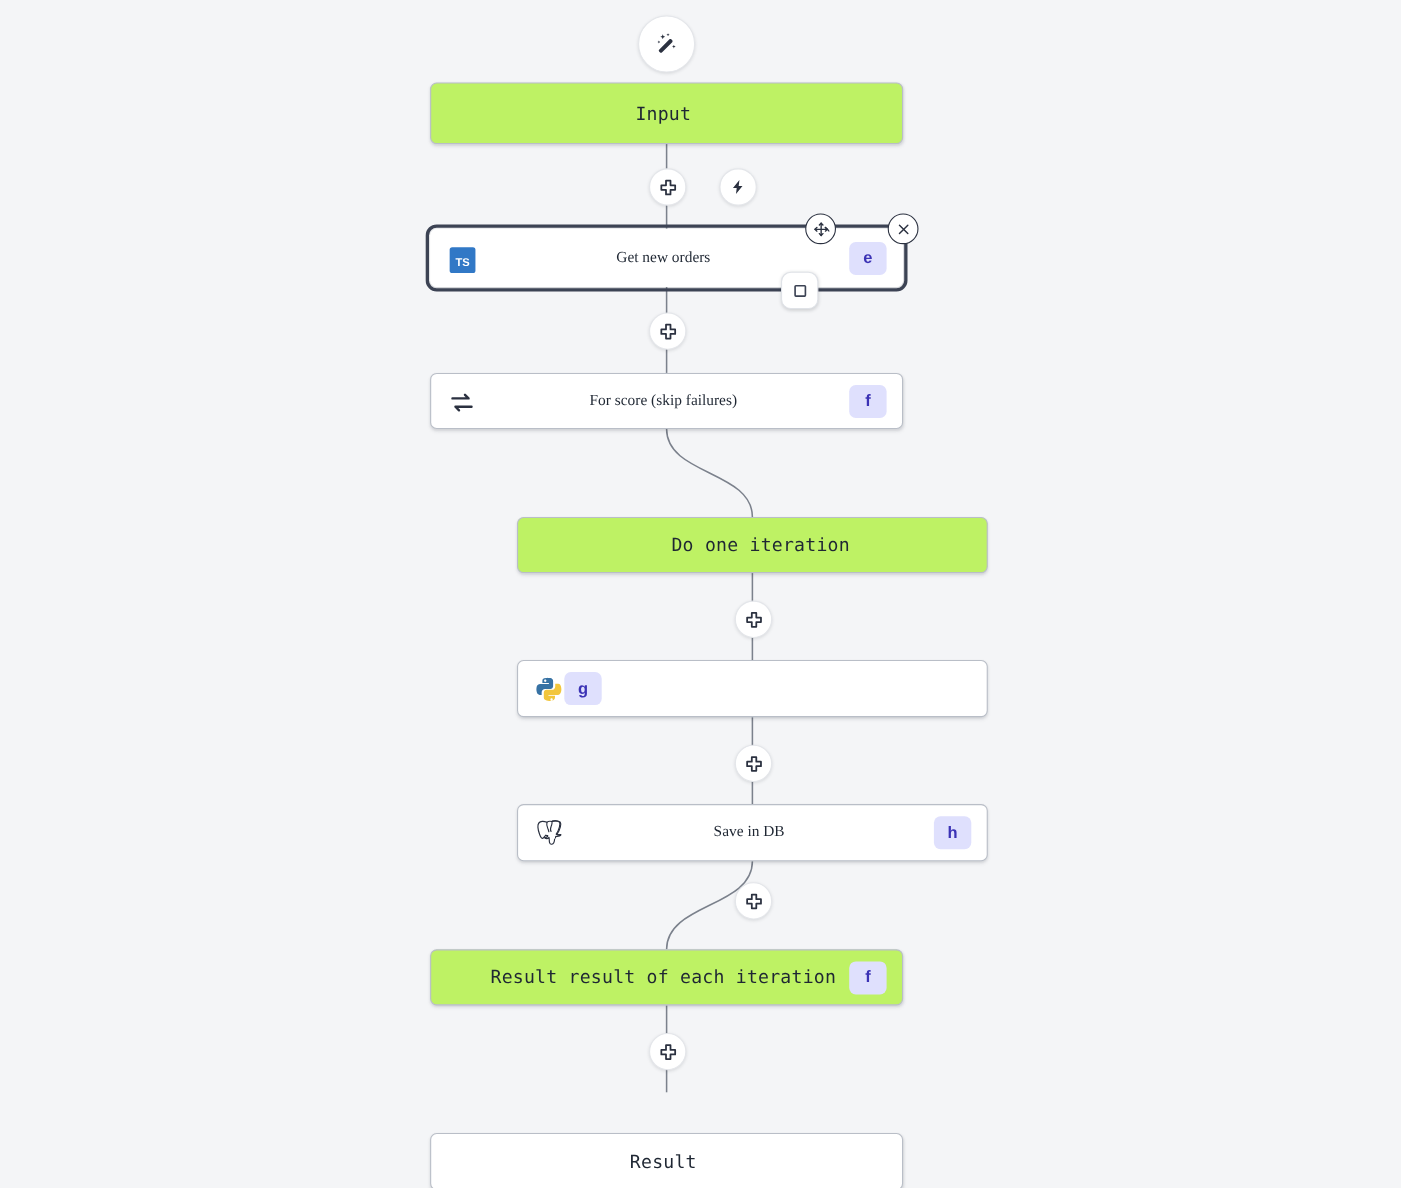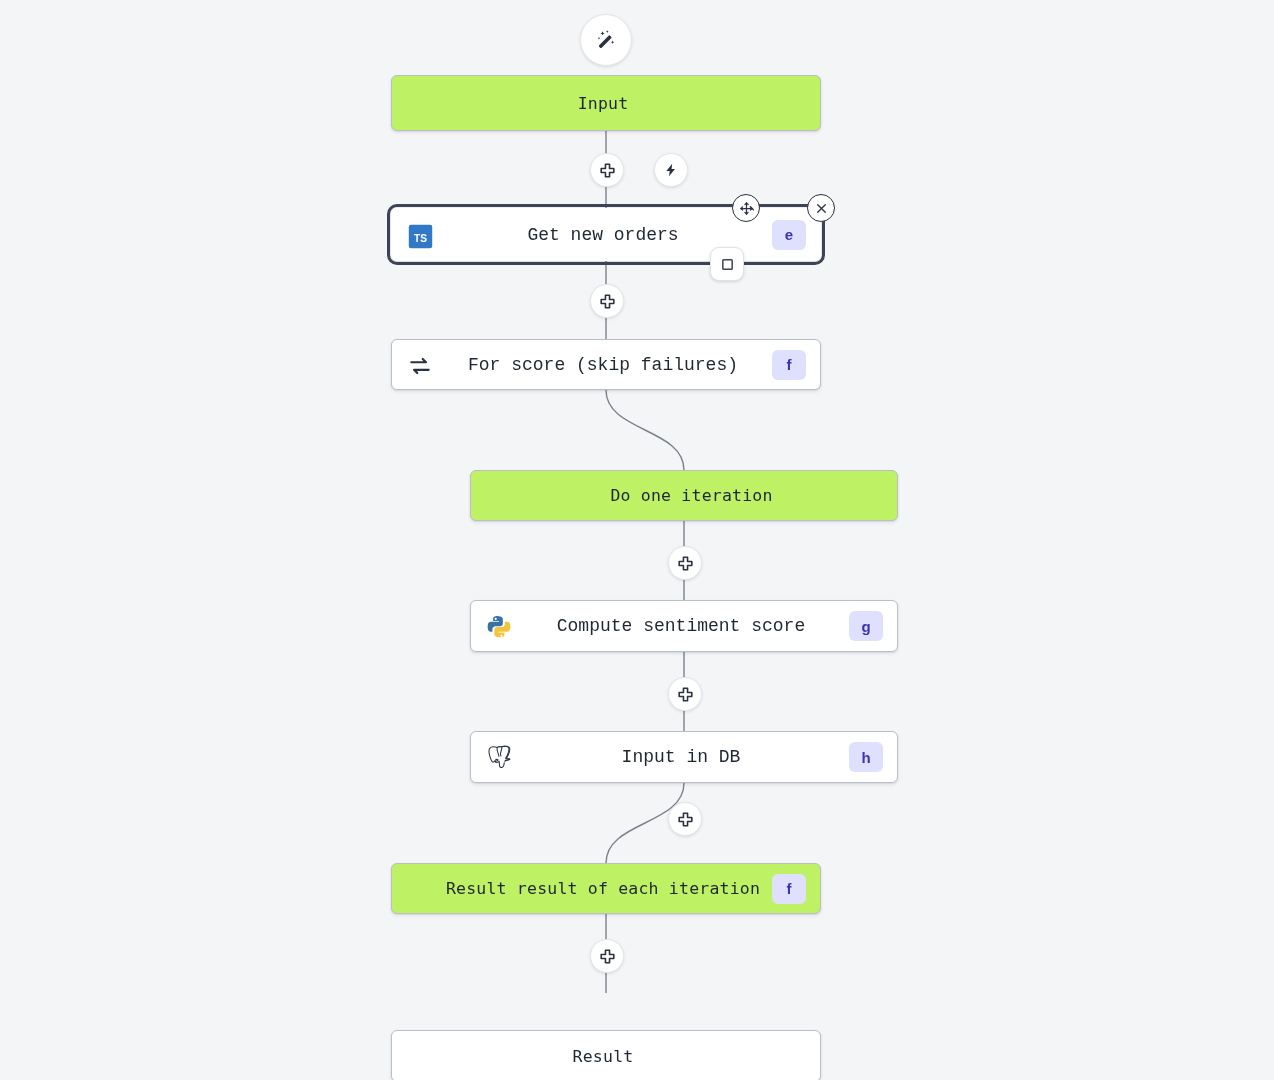--- a/index.html
+++ b/index.html
@@ -48,22 +48,22 @@
     white-space: nowrap;
     overflow: hidden;
     text-overflow: ellipsis;
   }
   .mono .node-title {
     font-family: "DejaVu Sans Mono", "Liberation Mono", monospace;
     font-size: 16.5px;
     letter-spacing: 0.2px;
   }
   .sans .node-title {
-    font-family: Liberation Mono, monospace;
-    font-size: 18px;
+    font-family: Liberation Serif, serif;
+    font-size: 14px;
   }
 
   .node-icon {
     flex: 0 0 auto;
     width: 28px;
     height: 28px;
     margin-left: 14px;
     display: flex;
     align-items: flex-end;
     justify-content: center;
@@ -246,40 +246,39 @@
     </svg>
   </div>
 
   <div class="node white sans" style="left:470px; top:600px; width:428px; height:52px;">
     <div class="node-icon">
       <svg width="26" height="26" viewBox="0 0 32 32">
         <path d="M15.9 2.5c-2.1 0-3.9.2-5.2.6-1.6.5-2 1.5-2 3.1v2.3h7.3v1H6.2c-1.8 0-3.3 1-3.8 3-.5 2.3-.5 3.8 0 6.2.5 1.9 1.5 3.1 3.3 3.1h2.2v-2.9c0-2 1.7-3.7 3.8-3.7h5.9c1.7 0 3.1-1.4 3.1-3.1V6.2c0-1.6-1.4-2.9-3.1-3.2-1.1-.2-2.3-.5-3.7-.5zm-4 2.2c.7 0 1.3.6 1.3 1.3s-.6 1.3-1.3 1.3-1.3-.6-1.3-1.3.6-1.3 1.3-1.3z" fill="#3772a4"></path>
         <path d="M23.1 9.5v2.8c0 2.1-1.8 3.8-3.8 3.8h-5.9c-1.7 0-3.1 1.4-3.1 3.1v5.9c0 1.6 1.4 2.6 3.1 3.1 2 .6 3.9.7 6.3 0 1.6-.4 3.1-1.3 3.1-3.1v-2.3h-7.3v-1h10.9c1.8 0 2.5-1.3 3.1-3.1.6-1.9.6-3.7 0-6.2-.4-1.8-1.3-3.1-3.1-3.1h-3.3zm-4.1 16.1c.7 0 1.3.6 1.3 1.3s-.6 1.3-1.3 1.3-1.3-.6-1.3-1.3.6-1.3 1.3-1.3z" fill="#f2c63c"></path>
       </svg>
     </div>
-    <div class="node-title">Compute sentiment score</div>
     <div class="badge">g</div>
   </div>
 
   <div class="round-btn" style="left:668px; top:677px;">
     <svg width="17" height="17" viewBox="0 0 20 20" fill="none" stroke="#2b3140" stroke-width="1.9" stroke-linejoin="round">
       <path d="M7.6 2.6h4.8v5h5v4.8h-5v5H7.6v-5h-5V7.6h5z"></path>
     </svg>
   </div>
 
   <div class="node white sans" style="left:470px; top:731px; width:428px; height:52px;">
     <div class="node-icon">
       <svg width="26" height="26" viewBox="0 0 32 32" fill="none" stroke="#2b3140" stroke-width="1.3" stroke-linecap="round" stroke-linejoin="round">
         <path d="M23.4 20.6c.2-1.6.1-1.9 1.3-1.6l.3 0c.9.05 2.1-.14 2.8-.47 1.5-.7 2.4-1.86 .9-1.55-3.3.7-3.6-.43-3.6-.43 3.5-5.2 5-11.8 3.7-13.4C25.4.3 19.5 2.1 19.4 2.2l0 0c-.65-.14-1.4-.22-2.2-.23-1.5 0-2.6.4-3.4 1.05 0 0-10.6-4.4-10.1 5.5.1 2.1 3 15.9 6.4 11.8 1.3-1.5 2.5-2.8 2.5-2.8.6.4 1.3.6 2 .55l.06-.05c0 .2 0 .38.03.6-.86 1-.6 1.15-2.3 1.5-1.7.36-.7 1-.05 1.17.8.2 2.6.48 3.8-1.25l-.05.2c.3.25.3 1.8.35 2.9.04 1.1.1 2.15.33 2.76.22.6.48 2.17 2.5 1.73 1.7-.36 3-.9 3.1-5.8"></path>
         <path d="M27.7 16.9c-3.3.7-3.6-.43-3.6-.43 3.5-5.2 5-11.8 3.7-13.4C25.4.3 19.5 2.1 19.4 2.2"></path>
         <path d="M13.8 3.05c-.9 4.4 1 6.5 1.2 7.3.3 1 .85 2.4.9 3.4"></path>
         <path d="M19.4 2.2c.3 1 .2 2.2-.3 3.8-.7 2.3-2.4 5-.7 7.4"></path>
       </svg>
     </div>
-    <div class="node-title">Input in DB</div>
+    <div class="node-title">Save in DB</div>
     <div class="badge">h</div>
   </div>
 
   <div class="round-btn" style="left:668px; top:802px;">
     <svg width="17" height="17" viewBox="0 0 20 20" fill="none" stroke="#2b3140" stroke-width="1.9" stroke-linejoin="round">
       <path d="M7.6 2.6h4.8v5h5v4.8h-5v5H7.6v-5h-5V7.6h5z"></path>
     </svg>
   </div>
 
   <div class="node gray mono" style="left:391px; top:863px; width:430px; height:51px;">

